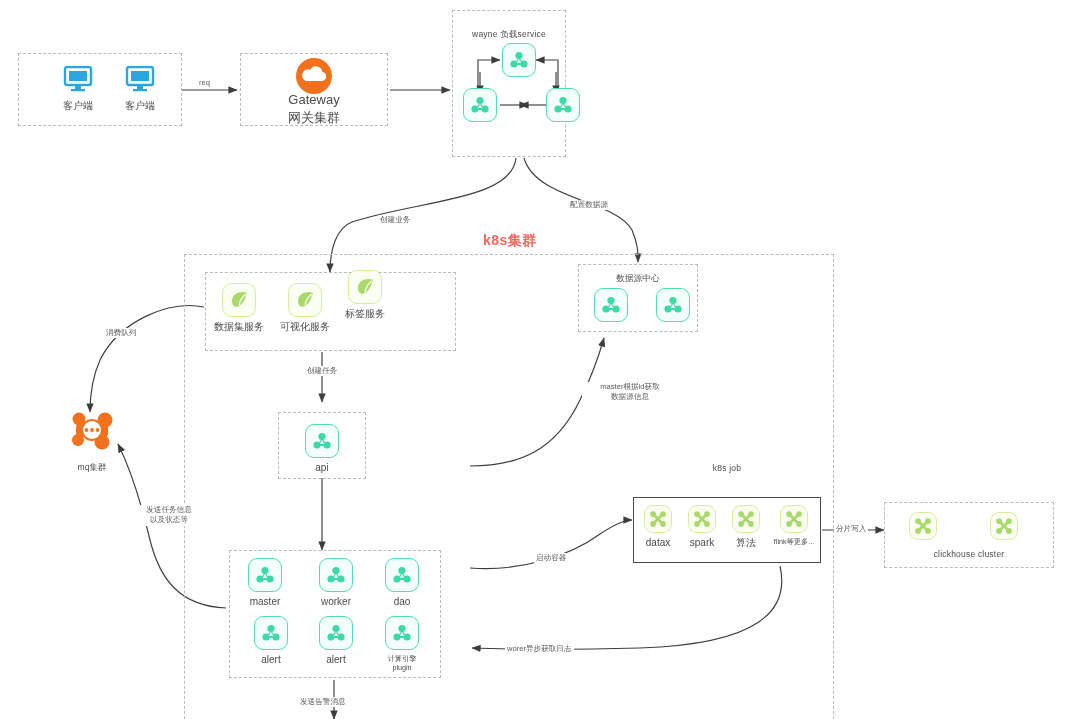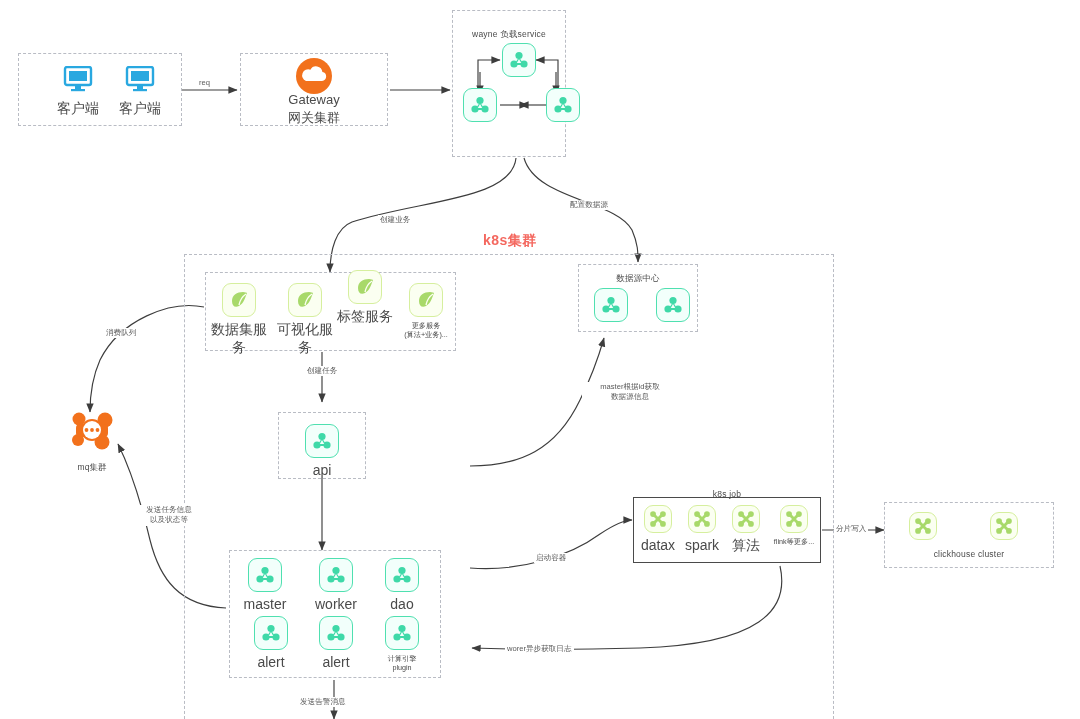--- a/index.html
+++ b/index.html
@@ -76,21 +76,21 @@
   }
   .chip.spring {
     border: 1.4px solid #d6ef9e;
     background: #fbfff1;
   }
   .chip.x {
     border: 1.4px solid #d6ef9e;
     background: #fbfff1;
   }
   .node-label {
-    font-size: 14px;
+    font-size: 10px;
     color: #4a4a4a;
     margin-top: 4px;
     line-height: 1.28;
     white-space: pre-line;
   }
   .node-label.sm {
     font-size: 7.2px;
   }
   .edge-label {
     position: absolute;
@@ -277,30 +277,20 @@
     <div class="node-label">可视化服务</div>
   </div>
   <div class="node" style="left:337px; top:270px;">
     <div class="chip spring">
       <svg width="22" height="22" viewBox="0 0 22 22">
         <path d="M4 12 C4 6 9 3 15 3 C17 3 19 4 19 4 C17 9 16 14 11 17 C7 19 4 17 4 12 z" fill="#a8d96a"></path>
         <path d="M11 16 C12 11 15 7 18 5" stroke="#fbfff1" stroke-width="1.4" fill="none"></path>
       </svg>
     </div>
     <div class="node-label">标签服务</div>
-  </div>
-  <div class="node" style="left:396px; top:283px; width:60px;">
-    <div class="chip spring">
-      <svg width="22" height="22" viewBox="0 0 22 22">
-        <path d="M4 12 C4 6 9 3 15 3 C17 3 19 4 19 4 C17 9 16 14 11 17 C7 19 4 17 4 12 z" fill="#a8d96a"></path>
-        <path d="M11 16 C12 11 15 7 18 5" stroke="#fbfff1" stroke-width="1.4" fill="none"></path>
-      </svg>
-    </div>
-    <div class="node-label sm">更多服务
-(算法+业务)...</div>
   </div>
 
   <div class="grp" style="left:578px; top:264px; width:120px; height:68px;">
     <div class="grp-title" style="top:8px;">数据源中心</div>
   </div>
   <div class="node" style="left:583px; top:288px;">
     <div class="chip k8s">
       <svg width="20" height="20" viewBox="0 0 20 20">
         <circle cx="10" cy="5.5" r="3.6" fill="#3fd9a8"></circle>
         <circle cx="5" cy="14" r="3.6" fill="#3fd9a8"></circle>
@@ -436,21 +426,21 @@
         <polygon points="10,7 15,15 5,15" fill="#3fd9a8"></polygon>
         <polygon points="10,9 12.2,13 7.8,13" fill="#f2fffb"></polygon>
       </svg>
     </div>
     <div class="node-label sm">计算引擎
 plugin</div>
   </div>
 
   <div class="grp solid" style="left:633px; top:497px; width:188px; height:66px;">
   </div>
-  <div class="grp-title" style="position:absolute; left:633px; top:463px; width:188px;margin-top:26px;">k8s job</div>
+  <div class="grp-title" style="position:absolute; left:633px; top:463px; width:188px;">k8s job</div>
   <div class="node" style="left:638px; top:505px; width:40px;">
     <div class="chip x" style="width:28px;height:28px;">
       <svg width="18" height="18" viewBox="0 0 20 20">
         <circle cx="4.5" cy="4.5" r="3.2" fill="#a8d96a"></circle>
         <circle cx="15.5" cy="4.5" r="3.2" fill="#a8d96a"></circle>
         <circle cx="4.5" cy="15.5" r="3.2" fill="#a8d96a"></circle>
         <circle cx="15.5" cy="15.5" r="3.2" fill="#a8d96a"></circle>
         <path d="M4.5 4.5 L15.5 15.5 M15.5 4.5 L4.5 15.5" stroke="#a8d96a" stroke-width="3.2" stroke-linecap="round"></path>
       </svg>
     </div>

